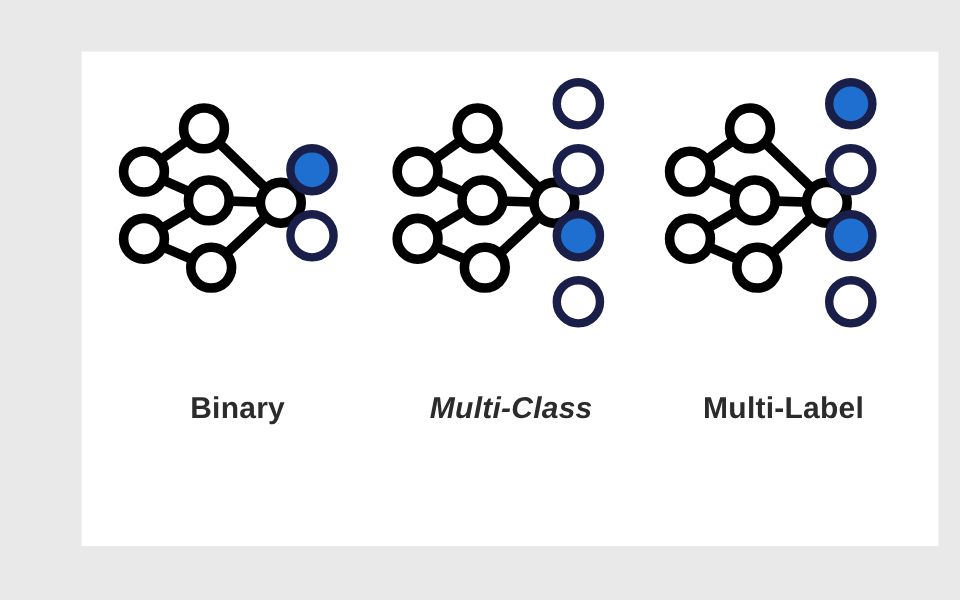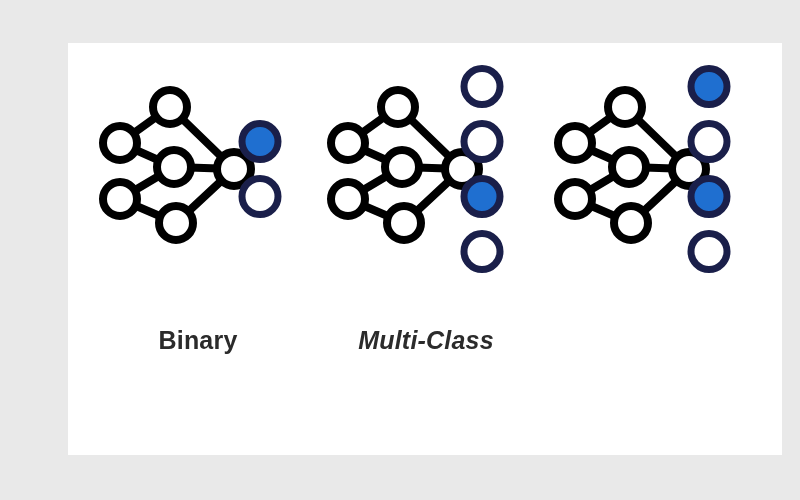--- a/index.html
+++ b/index.html
@@ -132,16 +132,17 @@
               <circle cx="108" cy="180" r="17" fill="#ffffff" stroke="#000000" stroke-width="8"></circle>
               <circle cx="166" cy="126" r="17" fill="#ffffff" stroke="#000000" stroke-width="8"></circle>
             </g>
             <g>
               <circle cx="186" cy="43.5" r="18" fill="#1f6fd0" stroke="#1a1f4a" stroke-width="7"></circle>
               <circle cx="186" cy="98.5" r="18" fill="#ffffff" stroke="#1a1f4a" stroke-width="7"></circle>
               <circle cx="186" cy="153.5" r="18" fill="#1f6fd0" stroke="#1a1f4a" stroke-width="7"></circle>
               <circle cx="186" cy="208.5" r="18" fill="#ffffff" stroke="#1a1f4a" stroke-width="7"></circle>
             </g>
           </svg>
+          <div class="panel-label" style="color: rgb(43, 43, 43);">Multi-Label</div>
         </div>
       </div>
   </div>
 </div>
 
 </body></html>

